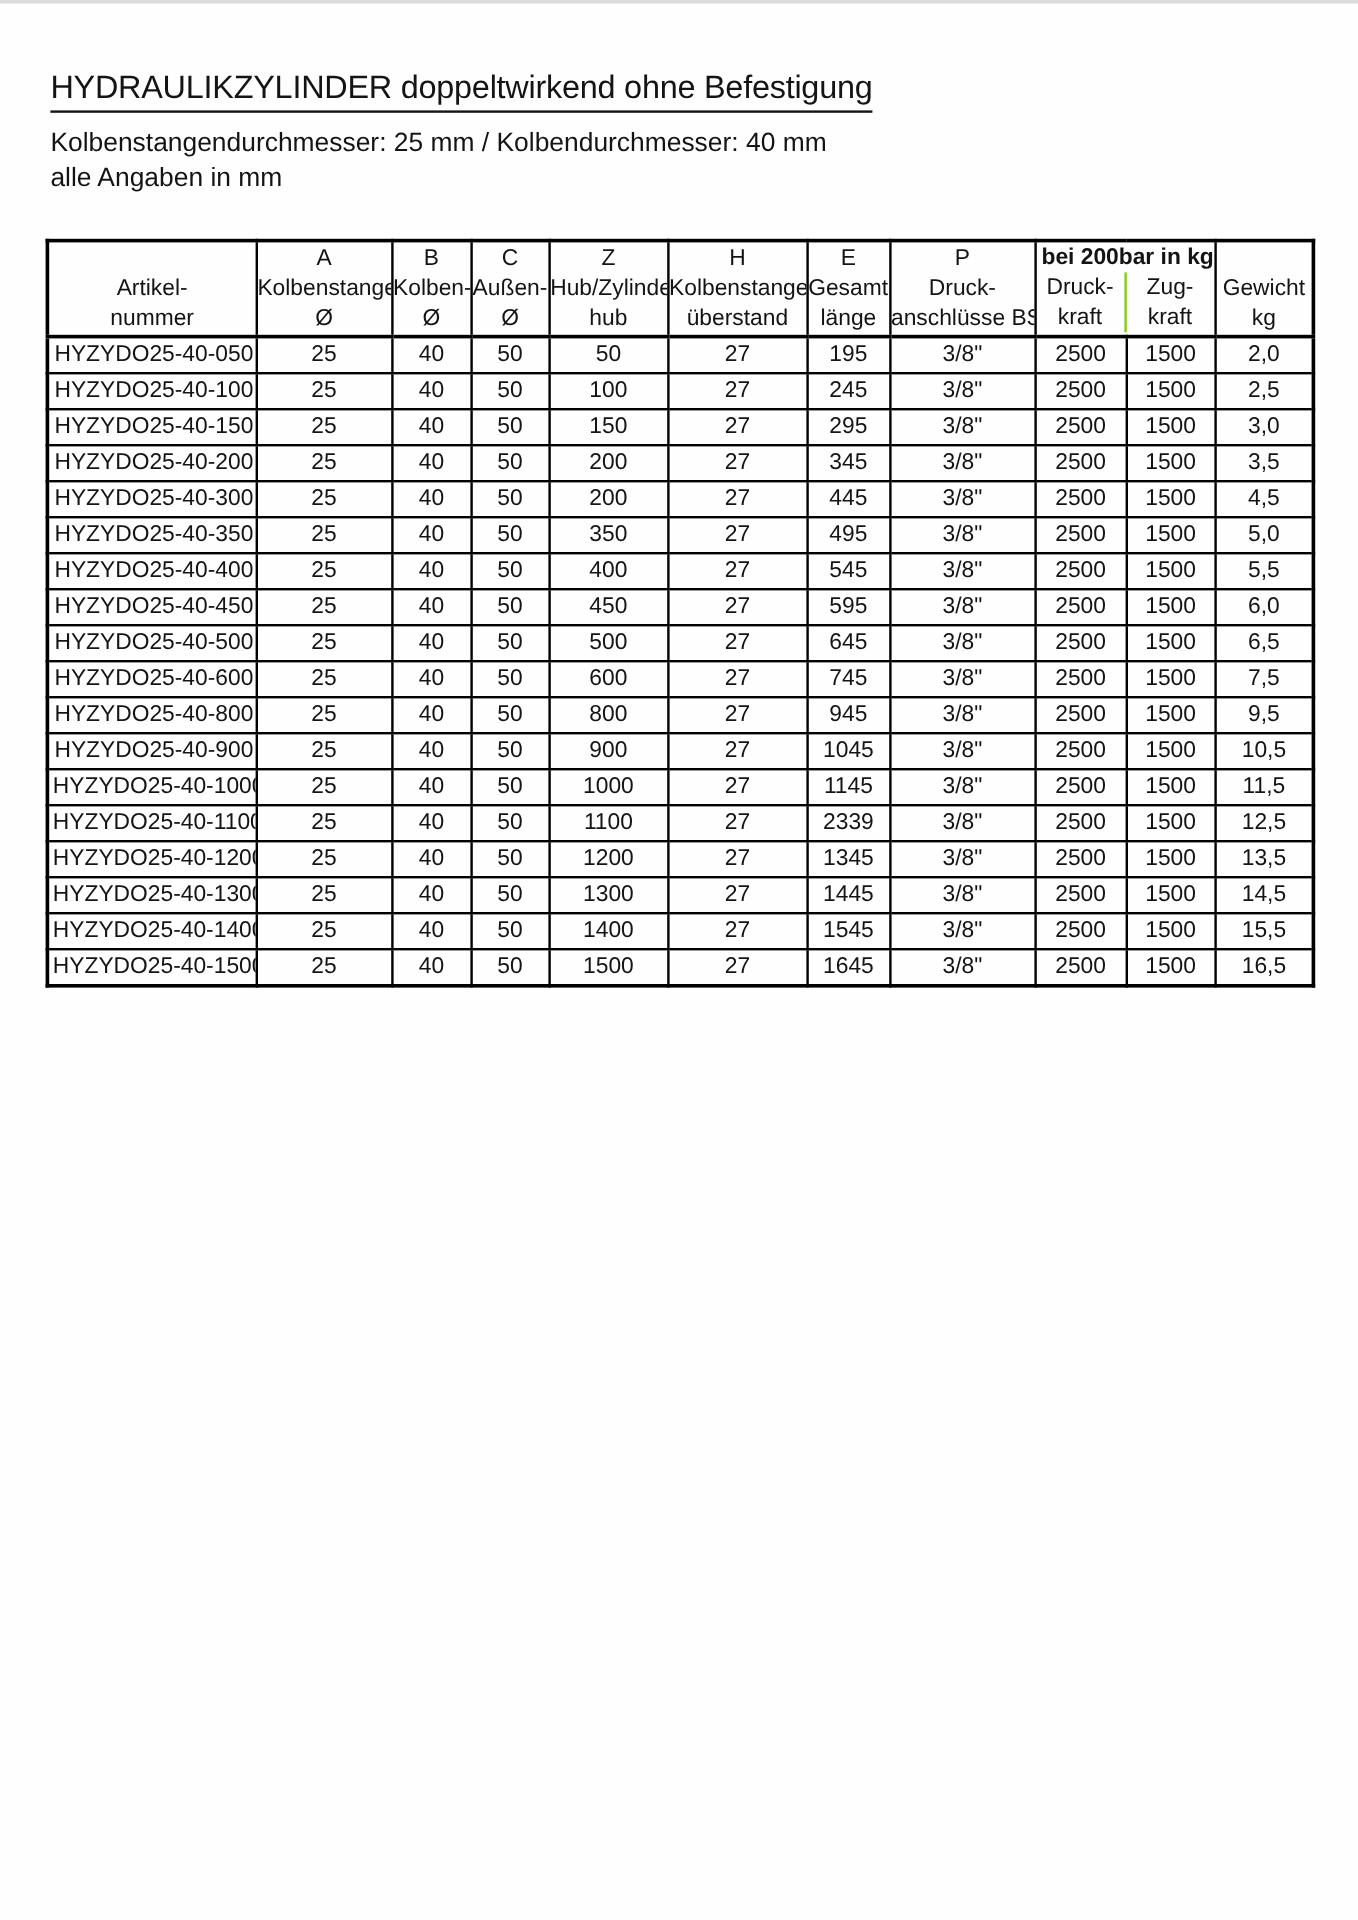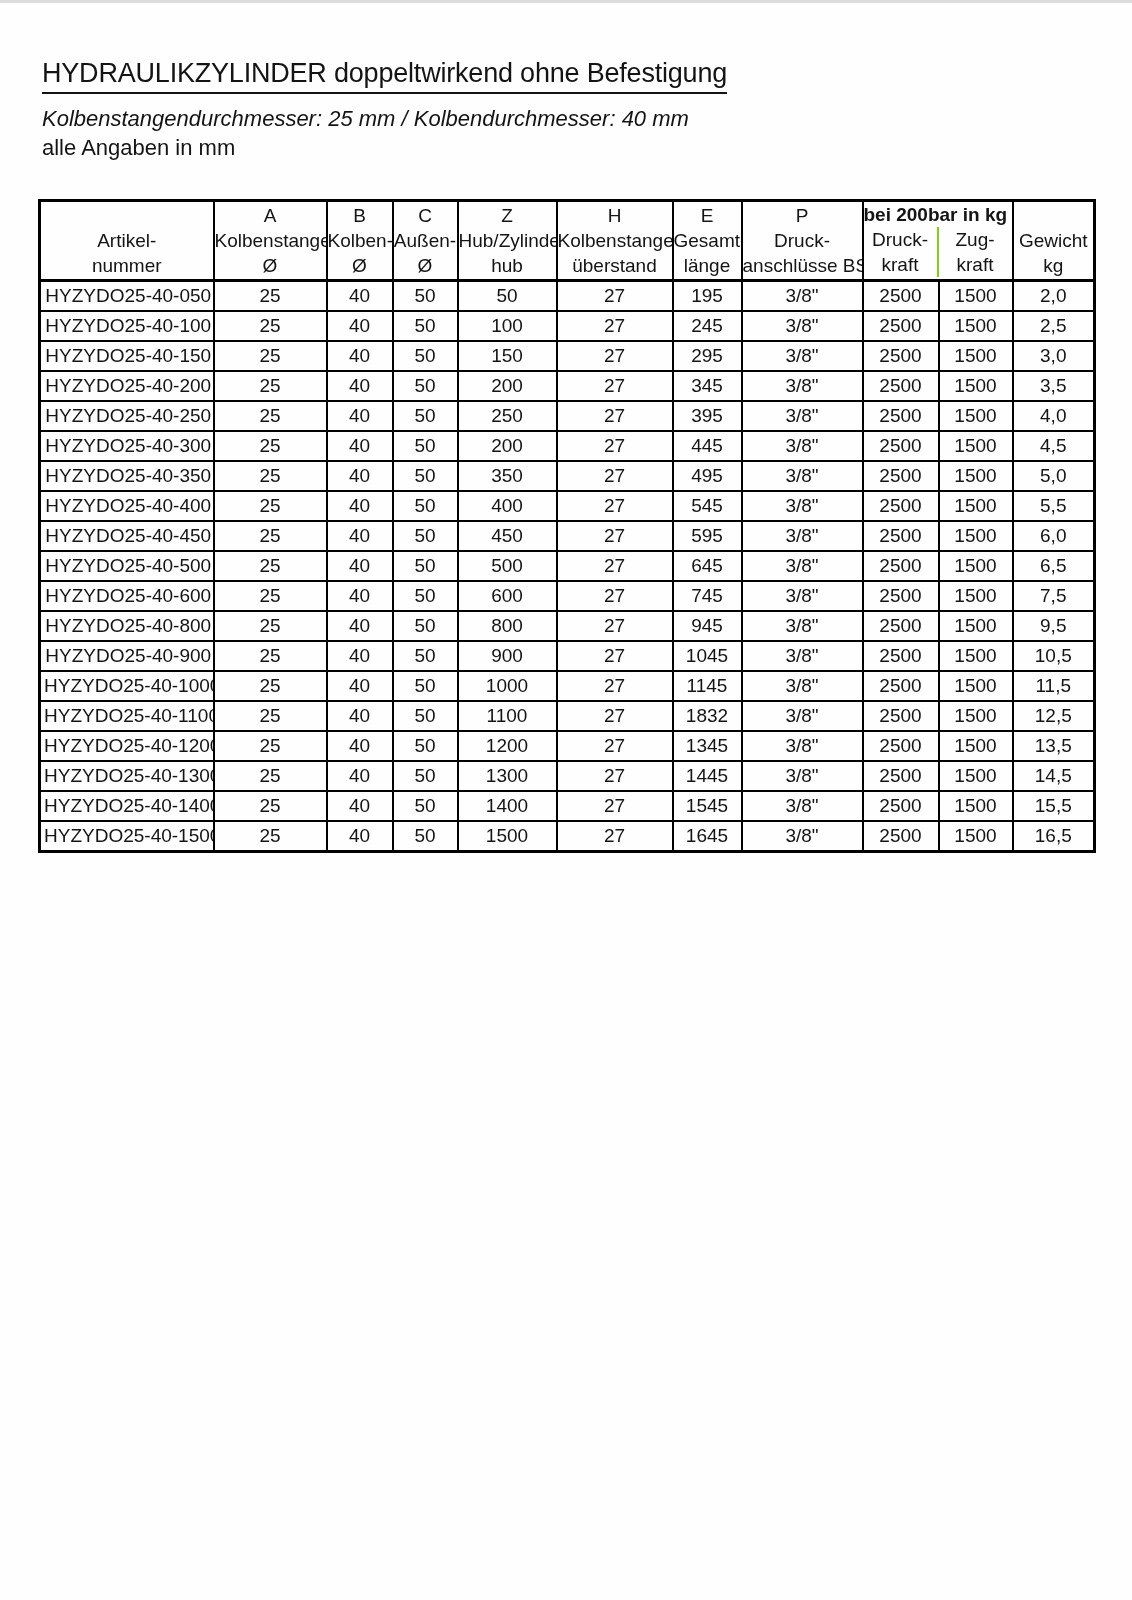--- a/index.html
+++ b/index.html
@@ -21,21 +21,21 @@
   .title {
     font-size: 27px; font-weight: 400; margin: 0;
     letter-spacing: -0.2px;
   }
   .title .underline {
     display: inline-block;
     padding-bottom: 3px;
     border-bottom: 2px solid #141414;
     line-height: 31px;
   }
-  .subtitle { font-size: 22px; margin-top: 12px; line-height: 26px; font-style: italic; }
+  .subtitle { font-size: 22px; margin-top: 12px; line-height: 26px; }
   .units-note { font-size: 22px; margin-top: 3px; line-height: 26px; }
 
   table.spec {
     margin-top: 38px; margin-left: -4px;
     border-collapse: collapse; table-layout: fixed;
     width: 1055px;
     border: 3px solid #000;
     font-size: 19px;
   }
   col.c1  { width: 174px; }
@@ -52,21 +52,21 @@
 
   th, td { border: 2px solid #000; }
   thead th {
     border-bottom: 3px solid #000;
     font-weight: 400; text-align: center;
     vertical-align: top; padding: 1px 0;
   }
   .hl { height: 25px; line-height: 25px; overflow: hidden; white-space: nowrap; }
 
   th.group-th { padding: 1px 0 0 0; }
-  .g-title { height: 24px; line-height: 24px; font-weight: 700; text-align: left; }
+  .g-title { height: 24px; line-height: 24px; font-weight: 700; text-align: right; }
   .g-sub { display: flex; }
   .g-col { flex: 1 1 50%; }
   .g-col.zug { border-left: 2px solid #84cc16; }
 
   tbody td {
     height: 28px; text-align: center; padding: 0;
     white-space: nowrap; overflow: hidden;
   }
   tbody td.col-art { text-align: center; padding-left: 3px; }
 </style>
@@ -206,33 +206,20 @@
           <td>50</td>
           <td>200</td>
           <td>27</td>
           <td>345</td>
           <td>3/8"</td>
           <td>2500</td>
           <td>1500</td>
           <td>3,5</td>
         </tr>
         <tr>
-          <td class="col-art">HYZYDO25-40-250</td>
-          <td>25</td>
-          <td>40</td>
-          <td>50</td>
-          <td>250</td>
-          <td>27</td>
-          <td>395</td>
-          <td>3/8"</td>
-          <td>2500</td>
-          <td>1500</td>
-          <td>4,0</td>
-        </tr>
-        <tr>
           <td class="col-art">HYZYDO25-40-300</td>
           <td>25</td>
           <td>40</td>
           <td>50</td>
           <td>200</td>
           <td>27</td>
           <td>445</td>
           <td>3/8"</td>
           <td>2500</td>
           <td>1500</td>
@@ -342,21 +329,21 @@
           <td>1500</td>
           <td>11,5</td>
         </tr>
         <tr>
           <td class="col-art">HYZYDO25-40-1100</td>
           <td>25</td>
           <td>40</td>
           <td>50</td>
           <td>1100</td>
           <td>27</td>
-          <td>1832</td>
+          <td>2339</td>
           <td>3/8"</td>
           <td>2500</td>
           <td>1500</td>
           <td>12,5</td>
         </tr>
         <tr>
           <td class="col-art">HYZYDO25-40-1200</td>
           <td>25</td>
           <td>40</td>
           <td>50</td>

